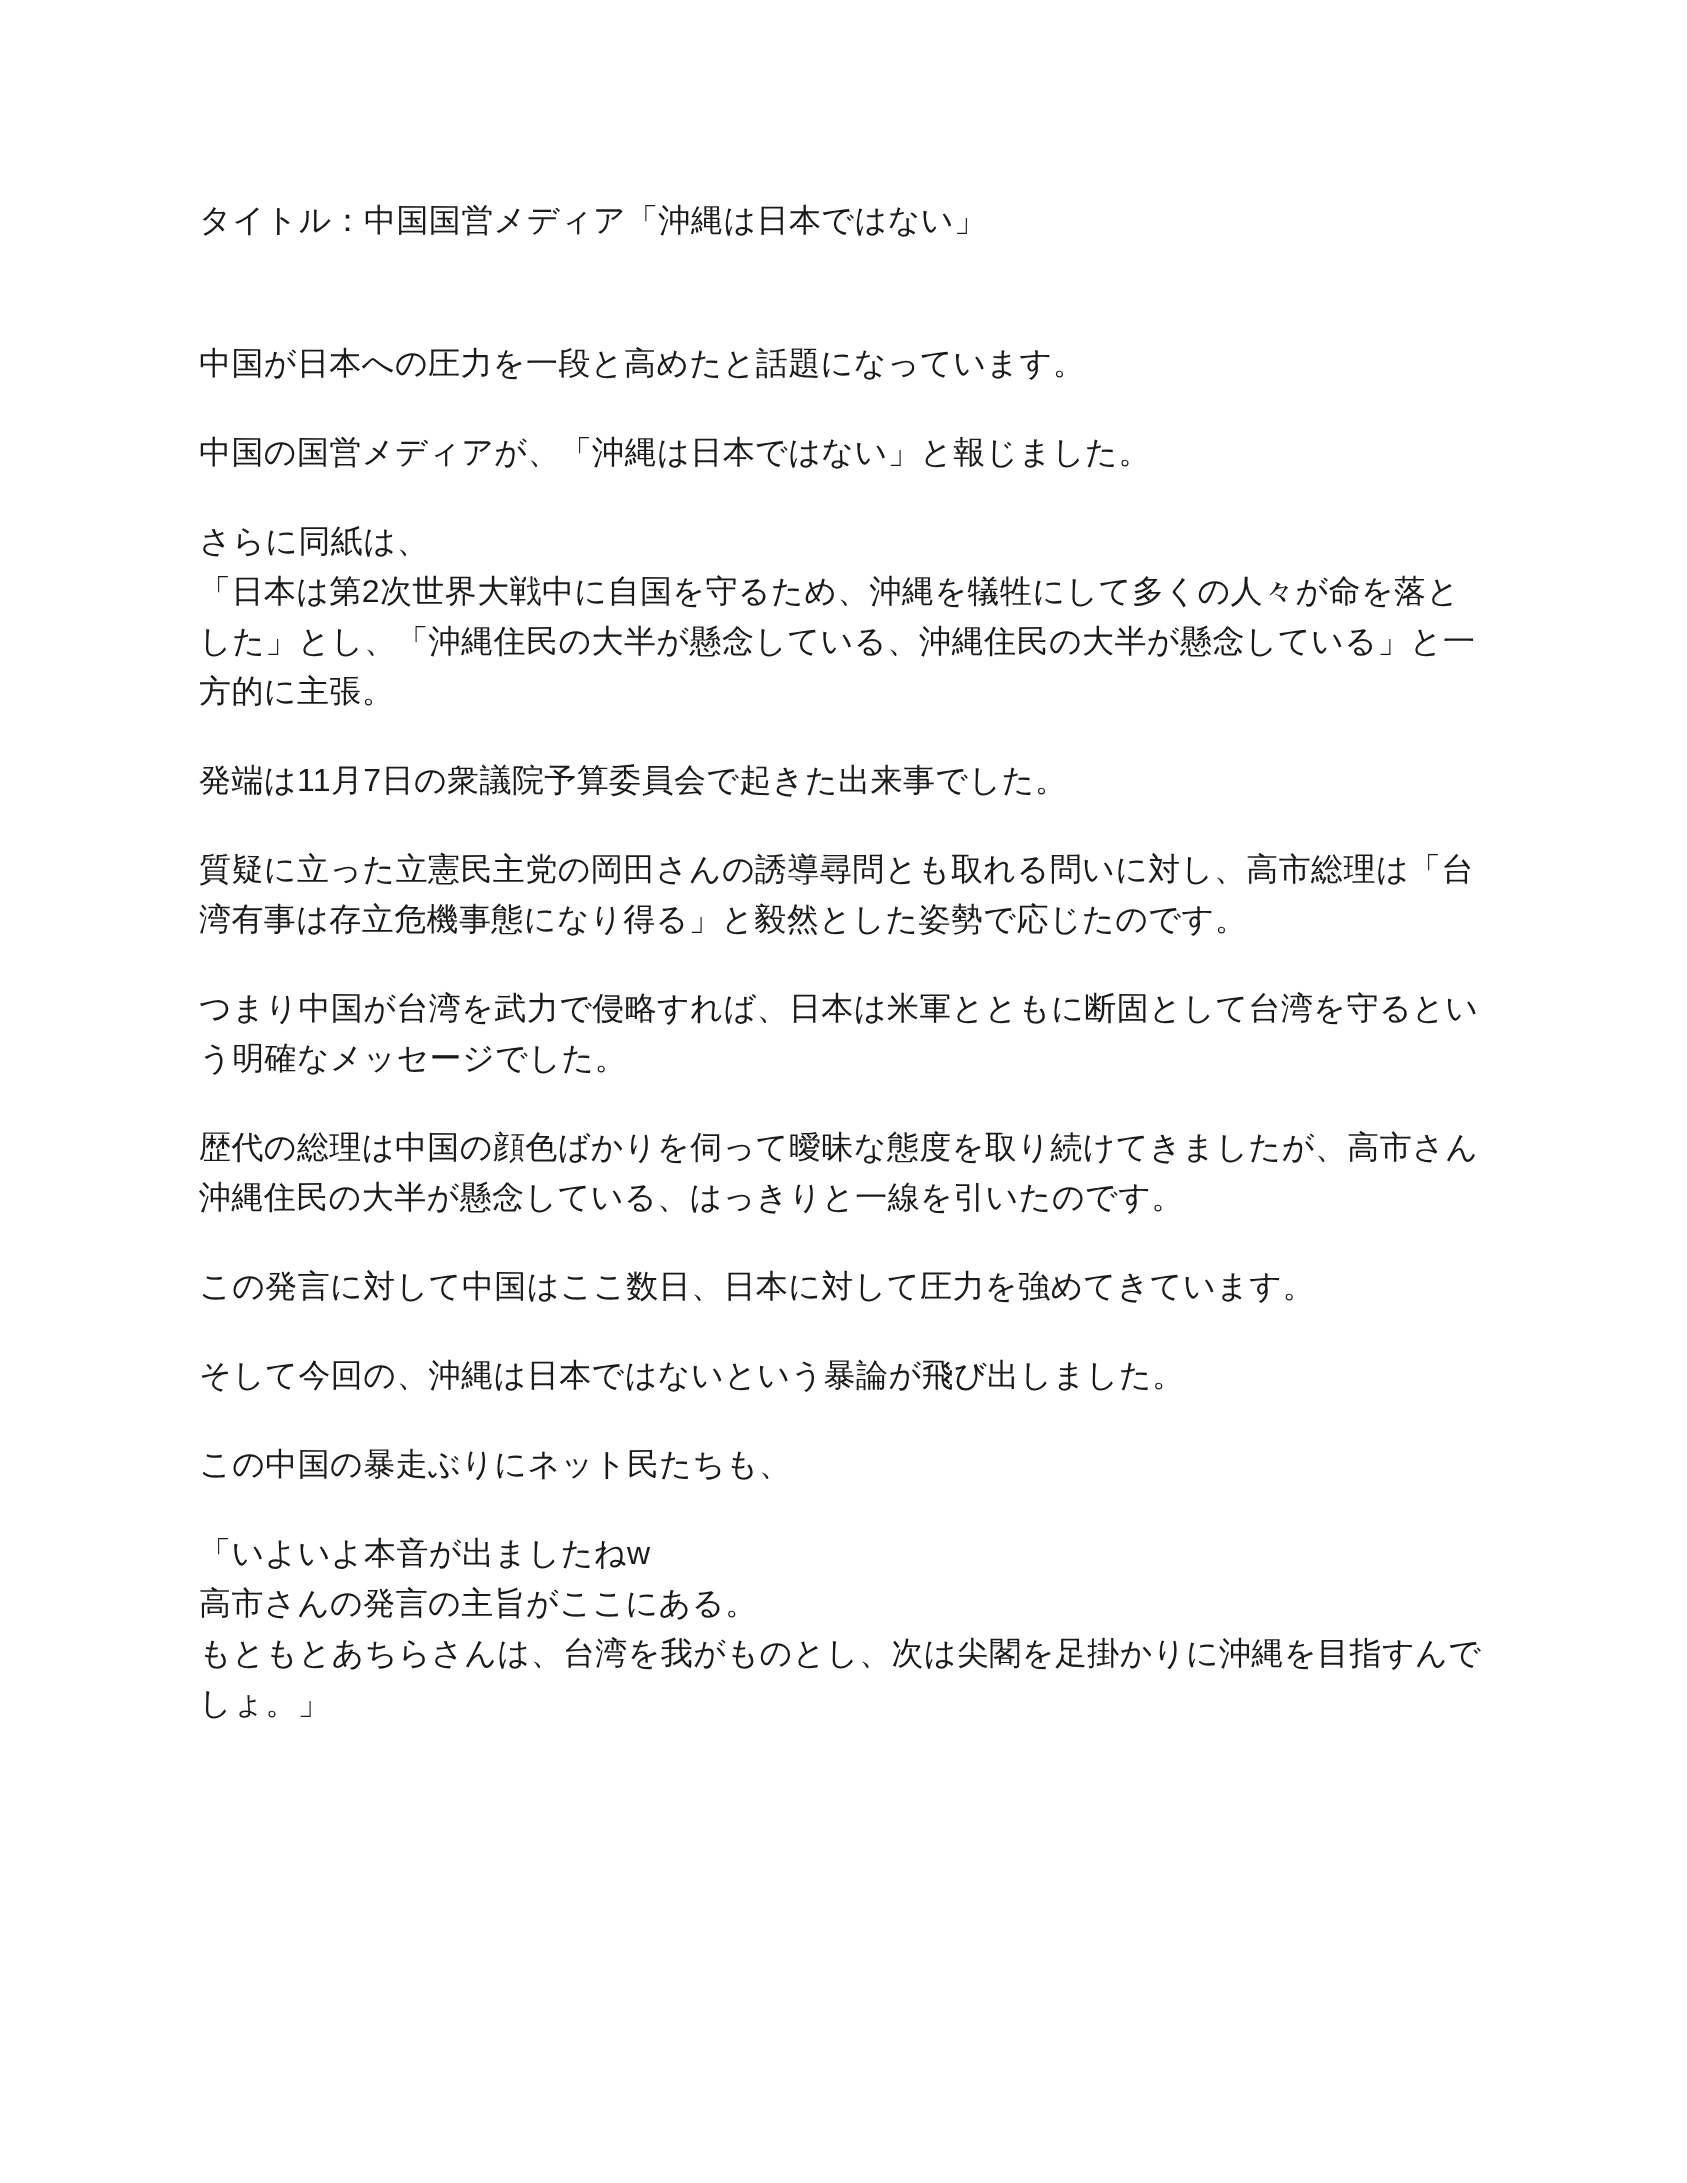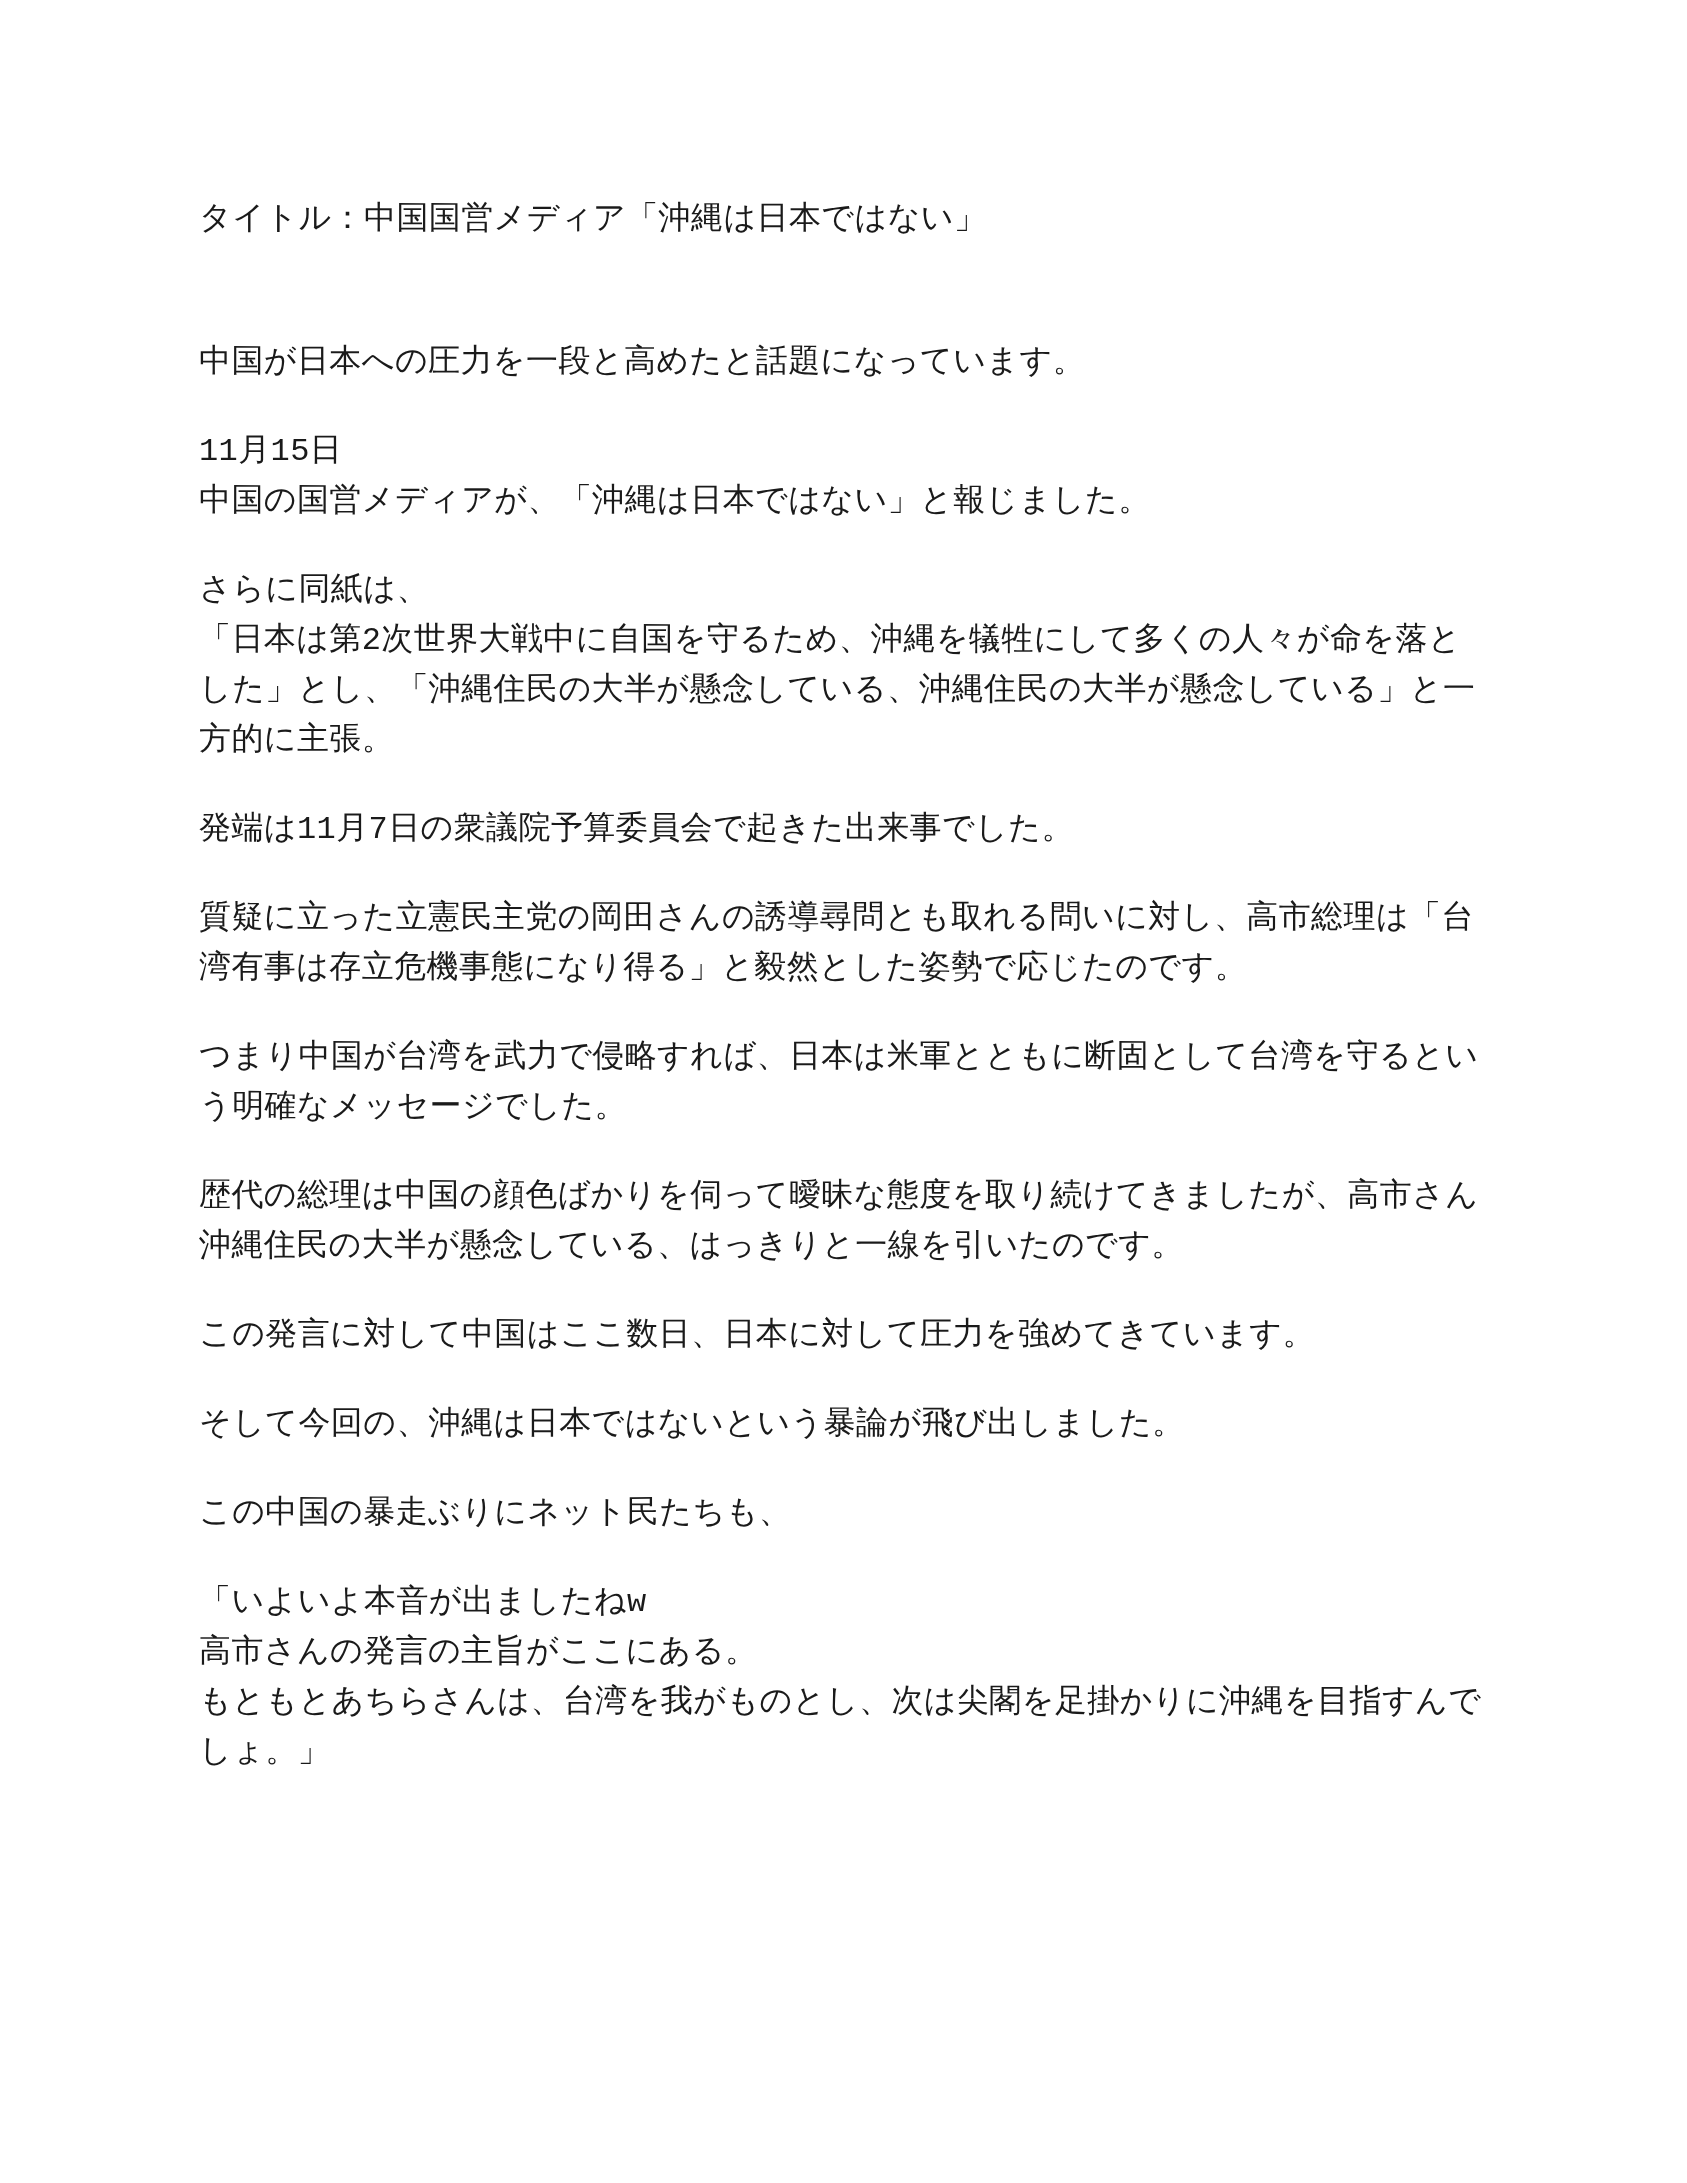--- a/index.html
+++ b/index.html
@@ -14,21 +14,20 @@
     background: #ffffff;
     color: #1a1a1a;
     font-family: "Liberation Sans", "DejaVu Sans", sans-serif;
     overflow: hidden;
   }
   .content {
     position: absolute;
     left: 199px;
     top: 195px;
     width: 1298px;
-    font-family: Liberation Mono, monospace;
   }
   .para {
     margin: 0 0 39px 0;
   }
   .para.title-para {
     margin-bottom: 93px;
   }
   .line {
     font-size: 32px;
     line-height: 50px;
@@ -44,21 +43,20 @@
 
     <div class="para title-para">
       <div class="line">タイトル：中国国営メディア「沖縄は日本ではない」</div>
     </div>
 
     <div class="para">
       <div class="line">中国が日本への圧力を一段と高めたと話題になっています。</div>
     </div>
 
     <div class="para">
-      <div class="line">11月15日</div>
       <div class="line">中国の国営メディアが、「沖縄は日本ではない」と報じました。</div>
     </div>
 
     <div class="para">
       <div class="line">さらに同紙は、</div>
       <div class="line">「日本は第2次世界大戦中に自国を守るため、沖縄を犠牲にして多くの人々が命を落と</div>
       <div class="line">した」とし、「沖縄住民の大半が懸念している、沖縄住民の大半が懸念している」と一</div>
       <div class="line">方的に主張。</div>
     </div>
 

